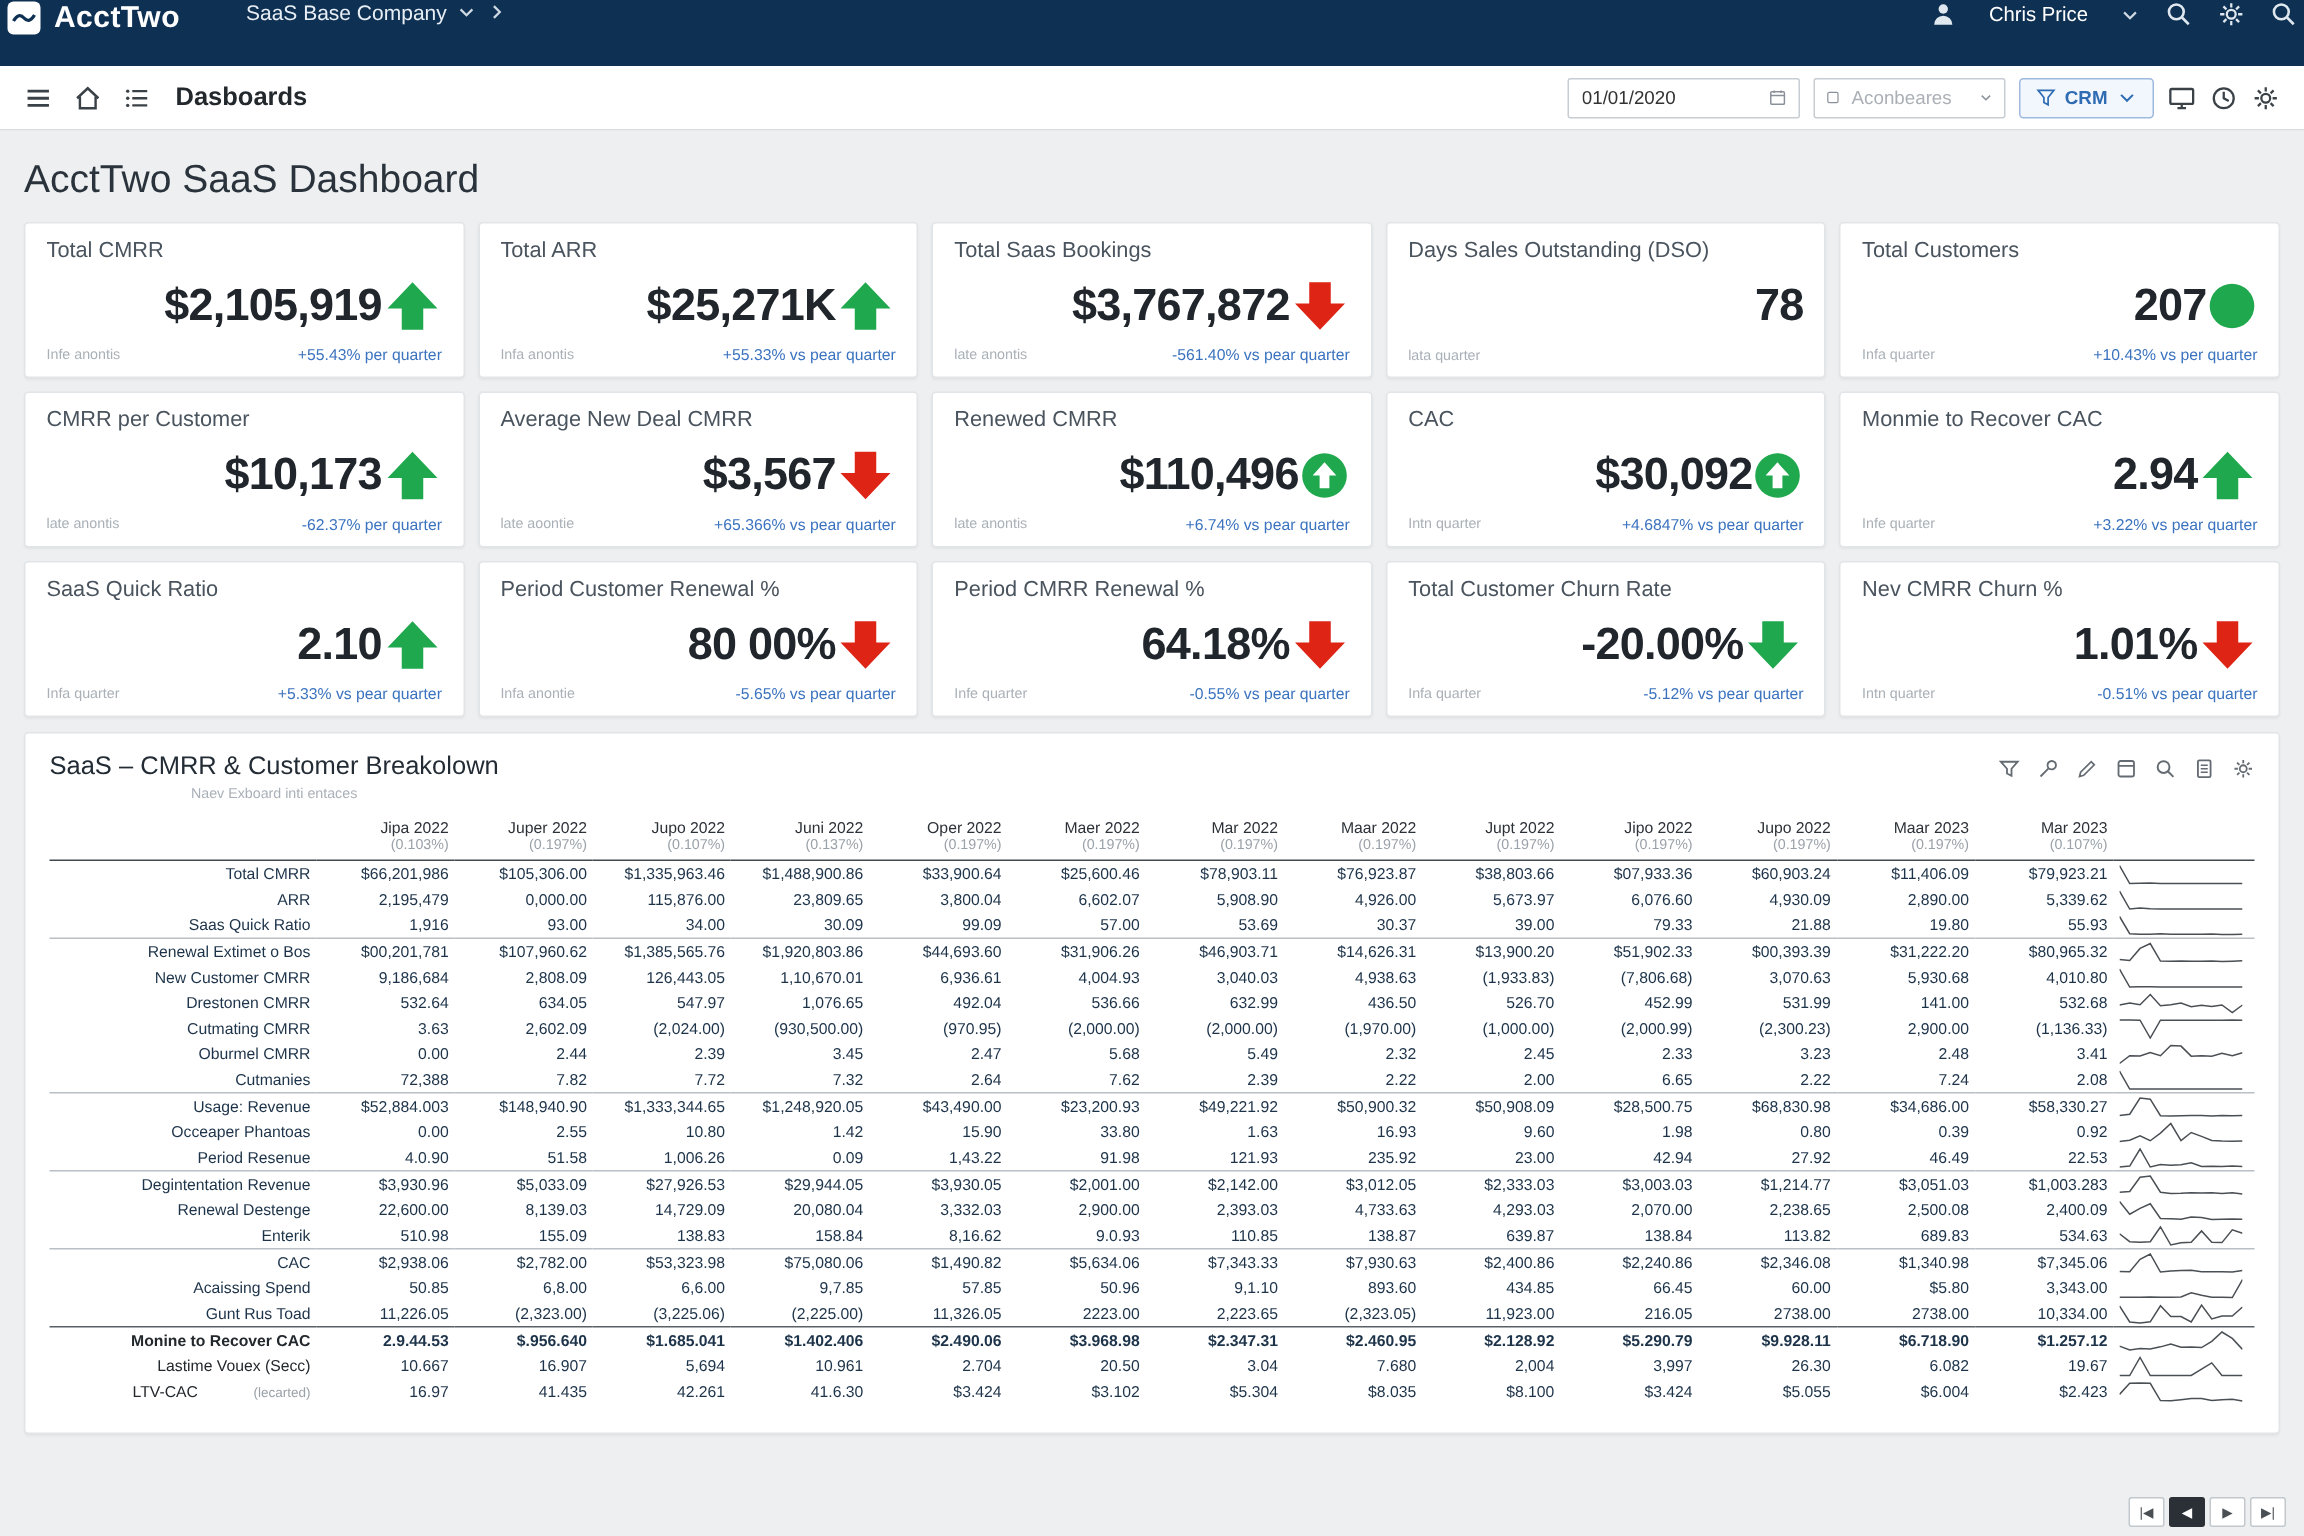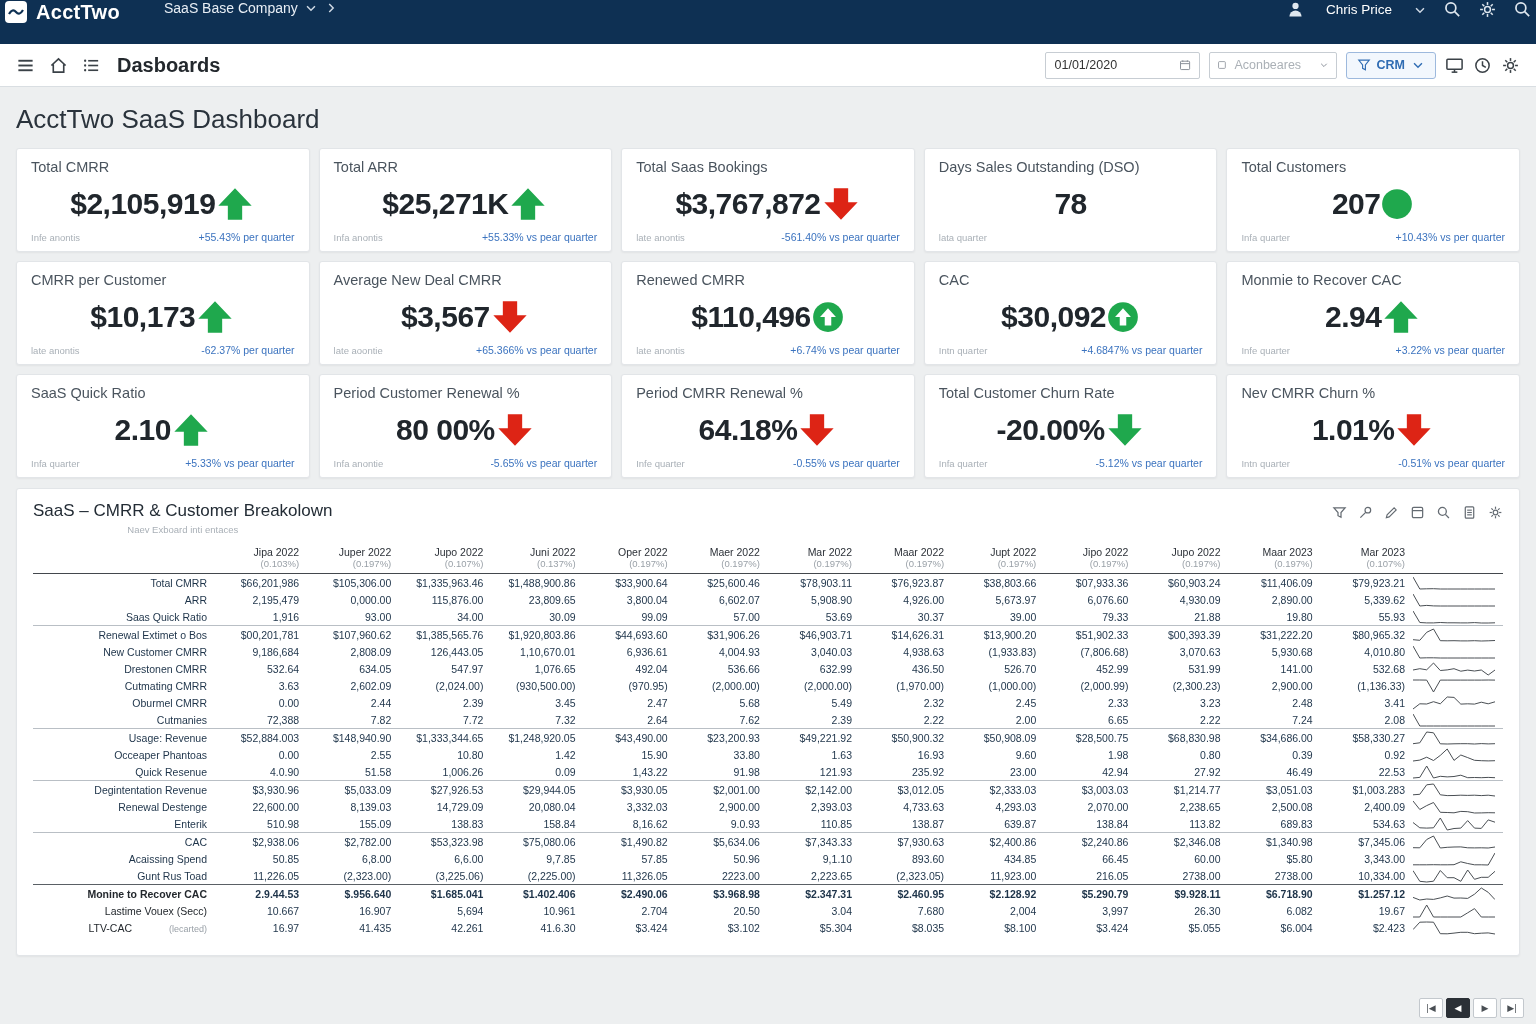--- a/index.html
+++ b/index.html
@@ -18,40 +18,40 @@
   .navbar{height:44px;background:var(--navy);display:flex;align-items:flex-start;padding:0 4px;color:#fff;}
   .logo{display:flex;align-items:center;gap:8px;}
   .logo-text{font-size:20px;font-weight:bold;letter-spacing:.3px;}
   .company{display:flex;align-items:center;gap:6px;margin-left:44px;font-size:14px;color:#e8eef5;cursor:pointer;}
   .nav-right{margin-left:auto;display:flex;align-items:center;gap:16px;}
   .user{display:flex;align-items:center;gap:21px;font-size:13.5px;cursor:pointer;}
   .nav-ic{width:19px;height:19px;color:#dfe7ef;cursor:pointer;}
   
   .toolbar{height:43px;background:#fff;border-bottom:1px solid #d9dee2;display:flex;align-items:center;padding:0 16px;gap:14px;}
   .tb-ic{width:19px;height:19px;color:#3a4147;cursor:pointer;}
-  .crumb{font-size:20px;font-weight:bold;color:#23282d;margin-left:2px;}
+  .crumb{font-size:17px;font-weight:bold;color:#23282d;margin-left:2px;}
   .tb-right{margin-left:auto;display:flex;align-items:center;gap:9px;}
   .field{height:27px;border:1px solid #c7cdd3;border-radius:2px;background:#fff;display:flex;align-items:center;padding:0 7px;gap:6px;}
   .field input{border:none;outline:none;font-size:12.5px;font-family:inherit;color:#333;width:100%;background:transparent;}
   .date-field{width:155px;}
   .filter-field{width:128px;color:#a7adb4;}
   .filter-field input::placeholder{color:#aab0b6;}
   .crm-btn{height:27px;border:1px solid #9db9dd;background:#f2f7fd;color:#2f6cb3;border-radius:3px;display:flex;align-items:center;gap:6px;padding:0 10px;font-size:12.5px;font-weight:bold;cursor:pointer;font-family:inherit;}
   .sm-ic{width:14px;height:14px;color:#8a9099;}
   
   .page-title{font-size:26px;font-weight:500;color:#2a333c;margin:17px 16px 13px;}
   
   .kpi-grid{display:grid;grid-template-columns:repeat(5,1fr);gap:9px;padding:0 16px;}
   .kpi-card{background:#fff;border:1px solid var(--border);border-radius:3px;height:104px;padding:10px 14px 8px;display:flex;flex-direction:column;box-shadow:0 1px 2px rgba(0,0,0,.05);}
   .kpi-title{font-size:14.5px;color:#4a545e;}
-  .kpi-mid{display:flex;justify-content:center;align-items:center;margin-top:1px;flex:1;}
+  .kpi-mid{display:flex;justify-content:flex-end;align-items:center;margin-top:1px;flex:1;}
   .kpi-value{font-size:30px;font-weight:600;color:#20262c;letter-spacing:-.5px;}
   .ind{width:40px;height:40px;}
   .ind-c{width:34px;height:34px;}
-  .kpi-foot{display:flex;justify-content:space-between;align-items:center;margin-top:auto;}
+  .kpi-foot{display:flex;justify-content:space-between;align-items:flex-start;margin-top:auto;}
   .kpi-sub{font-size:9.5px;color:var(--muted);}
   .kpi-delta{font-size:10.5px;color:var(--delta);}
   
   .bd-card{margin:10px 16px 0;background:#fff;border:1px solid var(--border);border-radius:3px;padding:12px 16px 10px;min-height:468px;position:relative;box-shadow:0 1px 2px rgba(0,0,0,.05);}
   .bd-head{display:flex;justify-content:space-between;align-items:flex-start;}
   .bd-title{font-size:17px;color:#232c35;font-weight:500;}
   .bd-sub{font-size:9.5px;color:var(--muted);margin-top:3px;text-align:center;}
   .bd-tools{display:flex;gap:11px;align-items:center;margin-top:4px;}
   .bd-ic{width:15px;height:15px;color:#646b72;cursor:pointer;}
   
@@ -782,21 +782,21 @@
           <td>0.80</td>
           <td>0.39</td>
           <td>0.92</td>
           <td class="spark">
             <svg width="82" height="14" viewBox="0 0 82 14">
               <polyline points="0.0,13.0 6.8,12.1 13.7,9.2 20.5,12.5 27.3,7.4 34.2,1.0 41.0,12.4 47.8,7.0 54.7,9.6 61.5,12.3 68.3,12.7 75.2,12.9 82.0,12.7" fill="none" stroke="#4a4f54" stroke-width="1"></polyline>
             </svg>
           </td>
         </tr>
         <tr>
-          <td class="rlabel">Quick Resenue</td>
+          <td class="rlabel">Period Resenue</td>
           <td>4.0.90</td>
           <td>51.58</td>
           <td>1,006.26</td>
           <td>0.09</td>
           <td>1,43.22</td>
           <td>91.98</td>
           <td>121.93</td>
           <td>235.92</td>
           <td>23.00</td>
           <td>42.94</td>

